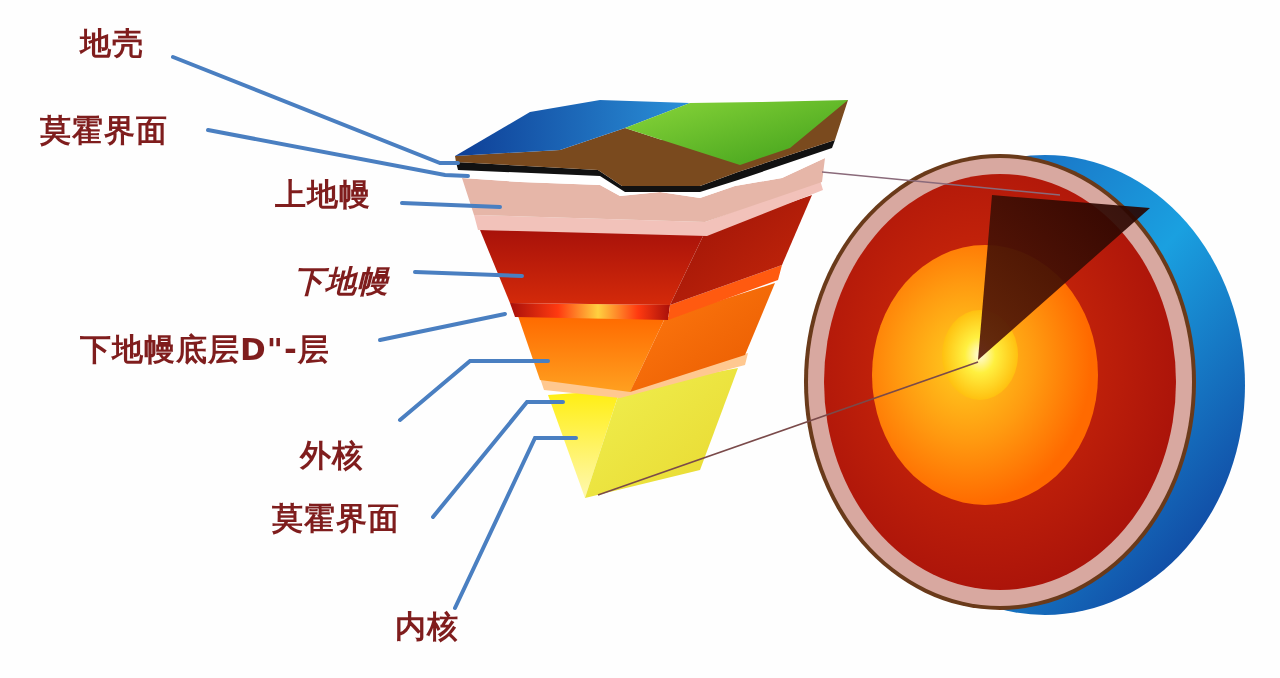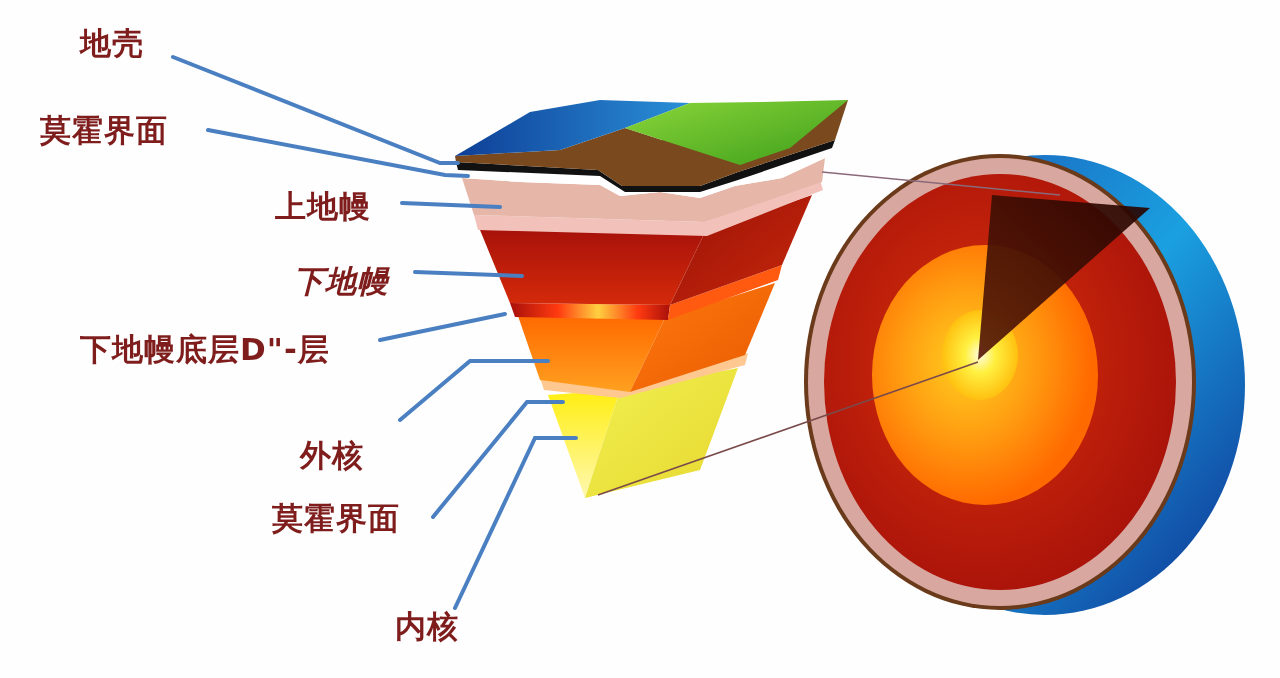--- a/index.html
+++ b/index.html
@@ -133,18 +133,18 @@
     <polyline points="415,272 522,276"></polyline>
     <polyline points="380,340 505,314"></polyline>
     <polyline points="400,420 470,361 548,361"></polyline>
     <polyline points="433,517 527,402 563,402"></polyline>
     <polyline points="455,608 535,438 576,438"></polyline>
   </g>
 </svg>
 
 <div class="label" style="left:80px;top:28px;">地壳</div>
 <div class="label" style="left:40px;top:115px;font-family:Liberation Serif, serif;">莫霍界面</div>
-<div class="label" style="left:275px;top:191px;">上地幔</div>
+<div class="label" style="left:275px;top:181px;font-family:Liberation Mono, monospace;">上地幔</div>
 <div class="label" style="left:293px;top:266px;font-style:italic;">下地幔</div>
 <div class="label" style="left:80px;top:334px;">下地幔底层D"-层</div>
 <div class="label" style="left:300px;top:440px;">外核</div>
 <div class="label" style="left:272px;top:503px;">莫霍界面</div>
 <div class="label" style="left:367px;top:611px;margin-left:28px;">内核</div>
 
 </body></html>

